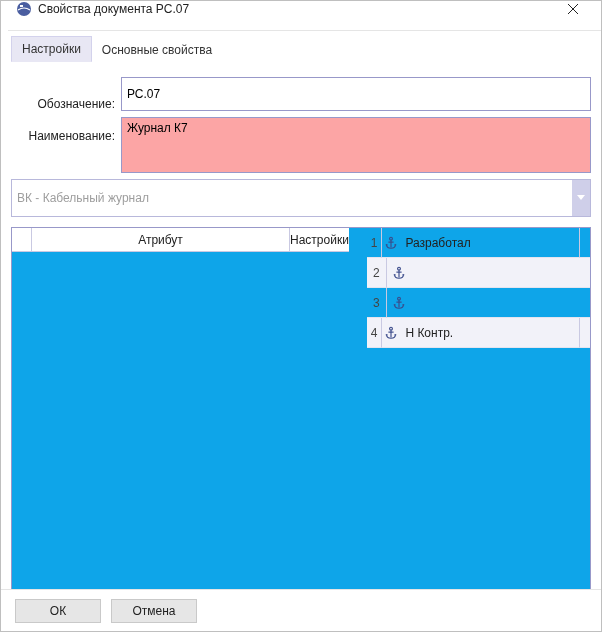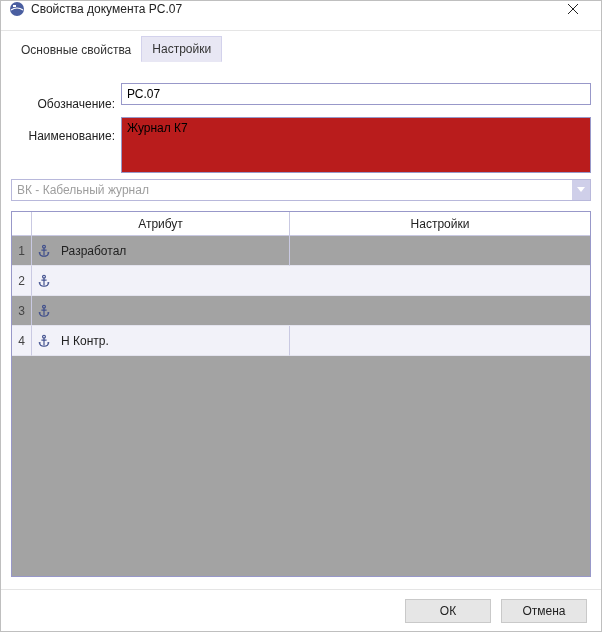--- a/index.html
+++ b/index.html
@@ -16,20 +16,21 @@
   }
 
   
   .titlebar {
     height: 30px;
     display: flex;
     align-items: center;
     padding: 0 8px 13px 8px;
     background: #fff;
     border-bottom: 1px solid #e5e5e5;
+    margin-left: 7px;
   }
   .titlebar .app-icon {
     width: 16px; height: 16px;
     margin-right: 6px;
     display: inline-flex;
     align-items: center; justify-content: center;
   }
   .titlebar .title { flex: 1; font-size: 12px; }
   .titlebar .close {
     width: 40px; height: 28px;
@@ -74,43 +75,43 @@
   .form-row.label-top .form-label { margin-top: 12px; }
   .form-label {
     width: 110px;
     text-align: right;
     padding-right: 6px;
     color: #222;
     margin-top: 20px;
   }
   .form-input {
     flex: 1;
-    height: 22px;
+    height: 34px;
     border: 1px solid #9898c9;
     background: #fff;
     padding: 2px 5px;
     font-family: inherit;
     font-size: 12px;
     outline: none;
   }
   .form-textarea {
     flex: 1;
     height: 56px;
     border: 1px solid #9898c9;
-    background: #b91c1c;
+    background: #fca5a5;
     padding: 3px 5px;
     font-family: inherit;
     font-size: 12px;
     resize: none;
     outline: none;
   }
   .combo-wrap {
     flex: 1;
     display: flex;
-    height: 22px;
+    height: 38px;
     border: 1px solid #b8b8db;
   }
   .combo-text {
     flex: 1;
     padding: 2px 5px;
     color: #9e9e9e;
     background: #fff;
     display: flex;
     align-items: center;
   }
@@ -121,23 +122,24 @@
     align-items: center;
     justify-content: center;
   }
   .combo-btn svg { display: block; }
 
   
   .grid-wrapper {
     margin: 10px 10px 0 10px;
     border: 1px solid #9898c9;
     height: 366px;
-    background: #a3a3a3;
-    display: flex;
-    flex-direction: column;
+    background: #0ea5e9;
+    display: flex;
+    flex-direction: row;
+    gap: 18px;
   }
   .grid-header {
     display: flex;
     height: 24px;
     background: #fff;
     border-bottom: 1px solid #c9c9e2;
   }
   .gh-cell {
     display: flex;
     align-items: center;
@@ -184,21 +186,20 @@
     border-right: none;
   }
 
   
   .footer {
     position: absolute;
     bottom: 0; left: 0; right: 0;
     height: 42px;
     display: flex;
     align-items: center;
-    justify-content: flex-end;
     padding: 0 14px;
     gap: 10px;
     border-top: 1px solid #e5e5e5;
     background: #fff;
   }
   .btn {
     width: 86px;
     height: 24px;
     background: #e6e6e6;
     border: 1px solid #c9c9c9;
@@ -231,22 +232,22 @@
       <svg width="10" height="10" viewBox="0 0 10 10">
         <line x1="0" y1="0" x2="10" y2="10" stroke="#222" stroke-width="1"></line>
         <line x1="10" y1="0" x2="0" y2="10" stroke="#222" stroke-width="1"></line>
       </svg>
     </div>
   </div>
 
   <div class="content">
 
     <div class="tabs">
+      <div class="tab active">Настройки</div>
       <div class="tab">Основные свойства</div>
-      <div class="tab active">Настройки</div>
     </div>
 
     <div class="form">
 
       <div class="form-row">
         <div class="form-label">Обозначение:</div>
         <input class="form-input" value="РС.07" style="">
       </div>
 
       <div class="form-row label-top">

